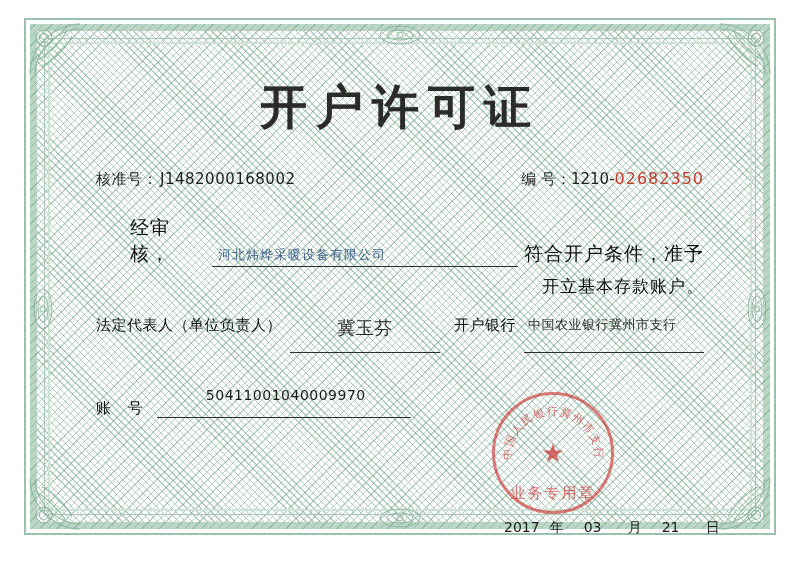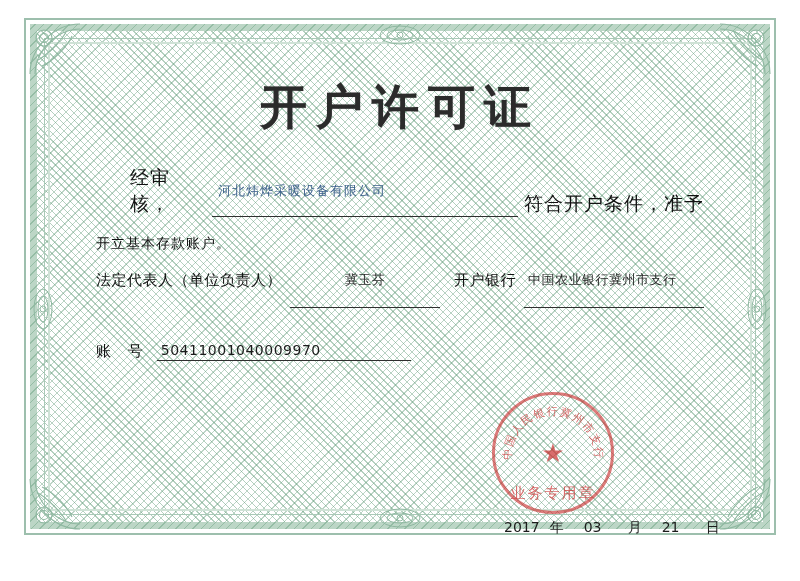--- a/index.html
+++ b/index.html
@@ -160,44 +160,45 @@
   }
   .line1 .lead { padding-left: 34px; }
   .fill-name {
     flex: 0 0 300px;
     margin: 0 6px;
     border-bottom: 1px solid #2f2f2f;
     text-align: left;
     font-size: 13px;
     color: #3a5f8a;
     padding-left: 6px;
-    padding-bottom: 16px;
+    padding-bottom: 2px;
     line-height: 1.4;
   }
   .line1 .tail { white-space: nowrap; font-family: Liberation Mono, monospace; }
 
   .line2 {
-    margin-top: 18px;
-    font-size: 14px;
+    margin-top: 8px;
+    font-size: 17px;
     letter-spacing: 1px;
+    text-align: right;
   }
 
   .line3 {
     margin-top: 18px;
     display: flex;
     font-size: 15px;
     letter-spacing: 0.5px;
   }
   .line3 .lab-rep { white-space: nowrap; }
   .fill-rep {
     flex: 0 0 150px;
     margin: 0 4px 0 8px;
     border-bottom: 1px solid #2f2f2f;
     text-align: center;
-    font-size: 13px;
+    font-size: 18px;
     color: #2a2a2a;
     padding-bottom: 10px;
   }
   .line3 .lab-bank { white-space: nowrap; margin-left: 10px; }
   .fill-bank {
     flex: 1 1 auto;
     margin-left: 8px;
     border-bottom: 1px solid #2f2f2f;
     font-size: 13px;
     color: #2a2a2a;
@@ -213,22 +214,23 @@
     letter-spacing: 0.5px;
   }
   .line4 .lab-acct { white-space: nowrap; letter-spacing: 6px; }
   .fill-acct {
     flex: 0 0 250px;
     margin-left: 8px;
     border-bottom: 1px solid #2f2f2f;
     font-size: 14px;
     color: #1b1b1b;
     padding-left: 4px;
-    padding-bottom: 2px;
+    padding-bottom: 14px;
     letter-spacing: 0.5px;
+    text-align: center;
   }
 
   
   .issuer-block {
     position: absolute;
     right: 52px;
     bottom: 44px;
     width: 250px;
     text-align: left;
     font-size: 14px;
@@ -363,20 +365,28 @@
       <ellipse cx="30" cy="13" rx="20" ry="9"></ellipse>
       <ellipse cx="30" cy="13" rx="13" ry="5"></ellipse>
       <circle cx="30" cy="13" r="3"></circle>
     </svg>
   </div>
 
   <div class="content">
 
     <div class="title">开户许可证</div>
 
+    <div class="row-codes">
+      <div class="approval">
+        <span class="label">核准号：</span><span class="value">J1482000168002</span>
+      </div>
+      <div class="serial">
+        <span class="label">编 号：</span><span class="prefix">1210-</span><span class="num">02682350</span>
+      </div>
+    </div>
 
     <div class="body-block">
 
       <div class="line1">
         <span class="lead">经审核，</span>
         <span class="fill-name">河北炜烨采暖设备有限公司</span>
         <span class="tail">符合开户条件，准予</span>
       </div>
 
       <div class="line2">开立基本存款账户。</div>

